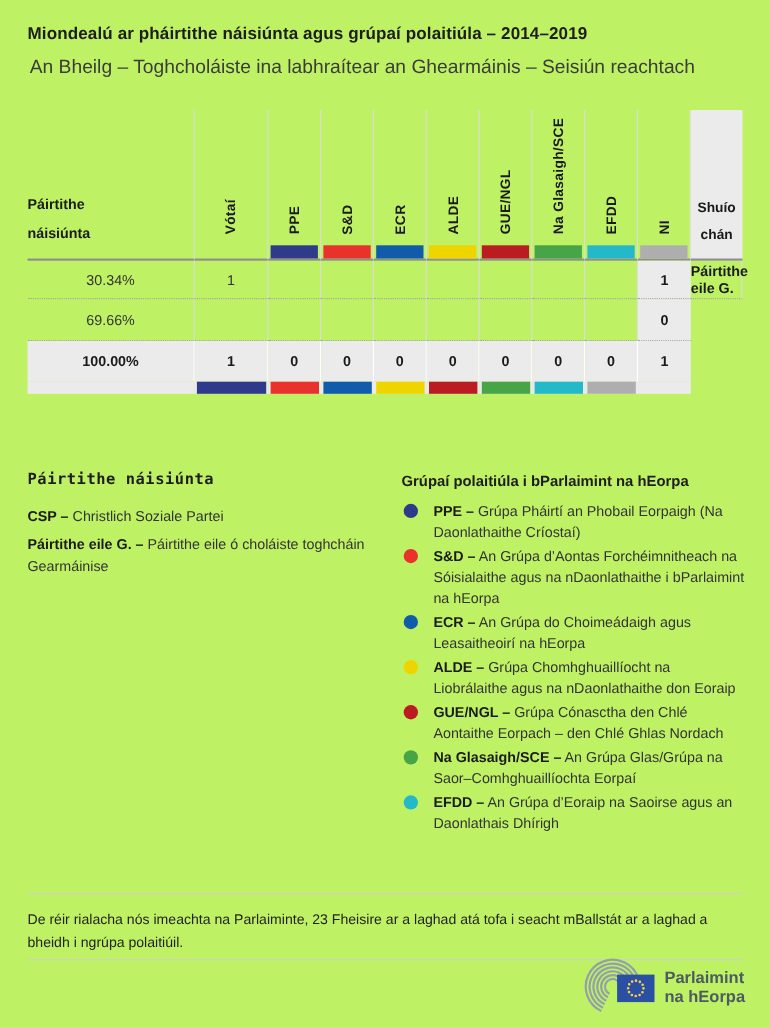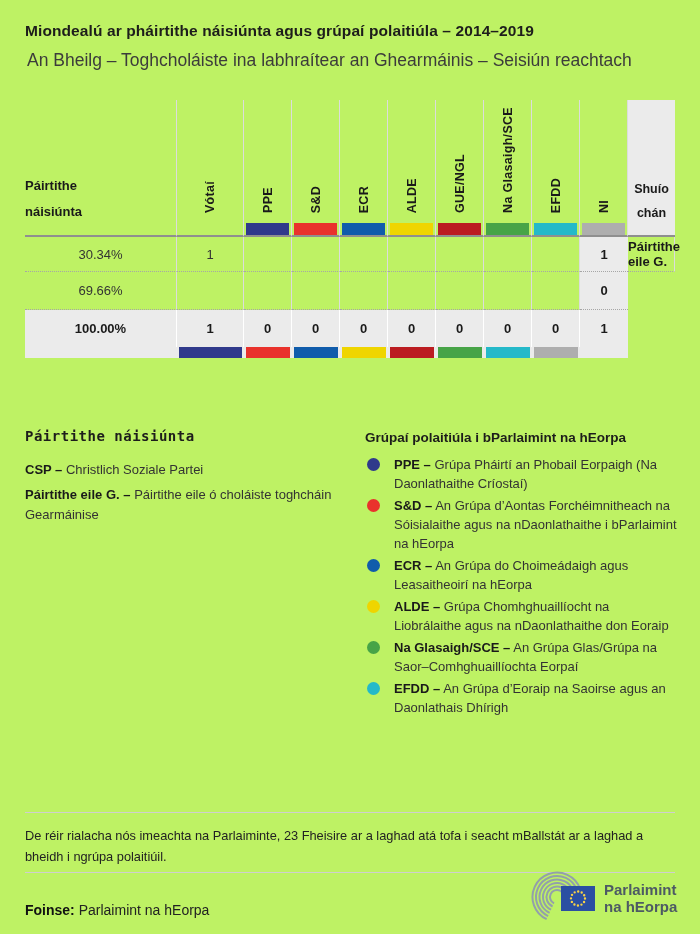--- a/index.html
+++ b/index.html
@@ -201,34 +201,37 @@
       </div>
     <div class="leg-entry">
         <span class="leg-dot" style="background: rgb(16, 92, 171);"></span>
         <span class="leg-txt"><b>ECR –</b> <span>An Grúpa do Choimeádaigh agus Leasaitheoirí na hEorpa</span></span>
       </div>
     <div class="leg-entry">
         <span class="leg-dot" style="background: rgb(239, 213, 0);"></span>
         <span class="leg-txt"><b>ALDE –</b> <span>Grúpa Chomhghuaillíocht na Liobrálaithe agus na nDaonlathaithe don Eoraip</span></span>
       </div>
     <div class="leg-entry">
+        <span class="leg-dot" style="background: rgb(187, 28, 33);"></span>
+        <span class="leg-txt"><b>GUE/NGL –</b> <span>Grúpa Cónasctha den Chlé Aontaithe Eorpach – den Chlé Ghlas Nordach</span></span>
+      </div>
+    <div class="leg-entry">
         <span class="leg-dot" style="background: rgb(71, 164, 71);"></span>
         <span class="leg-txt"><b>Na Glasaigh/SCE –</b> <span>An Grúpa Glas/Grúpa na Saor–Comhghuaillíochta Eorpaí</span></span>
       </div>
     <div class="leg-entry">
         <span class="leg-dot" style="background: rgb(36, 185, 201);"></span>
         <span class="leg-txt"><b>EFDD –</b> <span>An Grúpa d’Eoraip na Saoirse agus an Daonlathais Dhírigh</span></span>
       </div>
   </div>
 
   <div class="rule rule1"></div>
   <p class="footnote">De réir rialacha nós imeachta na Parlaiminte, 23 Fheisire ar a laghad atá tofa i seacht mBallstát ar a laghad a bheidh i ngrúpa polaitiúil.</p>
   <div class="rule rule2"></div>
 
-  <p class="source"><b>Foinse:</b> <span>Parlaimint na hEorpa</span></p>
 
   <div class="logo">
     <svg width="66" height="54" viewBox="0 0 66 54">
       <g fill="none" stroke="#93a0aa" stroke-width="2">
         <circle cx="26" cy="26" r="7" stroke-dasharray="33 11" transform="rotate(115 26 26)"></circle>
         <circle cx="26" cy="26" r="10.5" stroke-dasharray="50 16" transform="rotate(115 26 26)"></circle>
         <circle cx="26" cy="26" r="14" stroke-dasharray="66 22" transform="rotate(115 26 26)"></circle>
         <circle cx="26" cy="26" r="17.5" stroke-dasharray="83 27" transform="rotate(115 26 26)"></circle>
         <circle cx="26" cy="26" r="21" stroke-dasharray="99 33" transform="rotate(115 26 26)"></circle>
         <circle cx="26" cy="26" r="24.5" stroke-dasharray="116 38" transform="rotate(115 26 26)"></circle>

